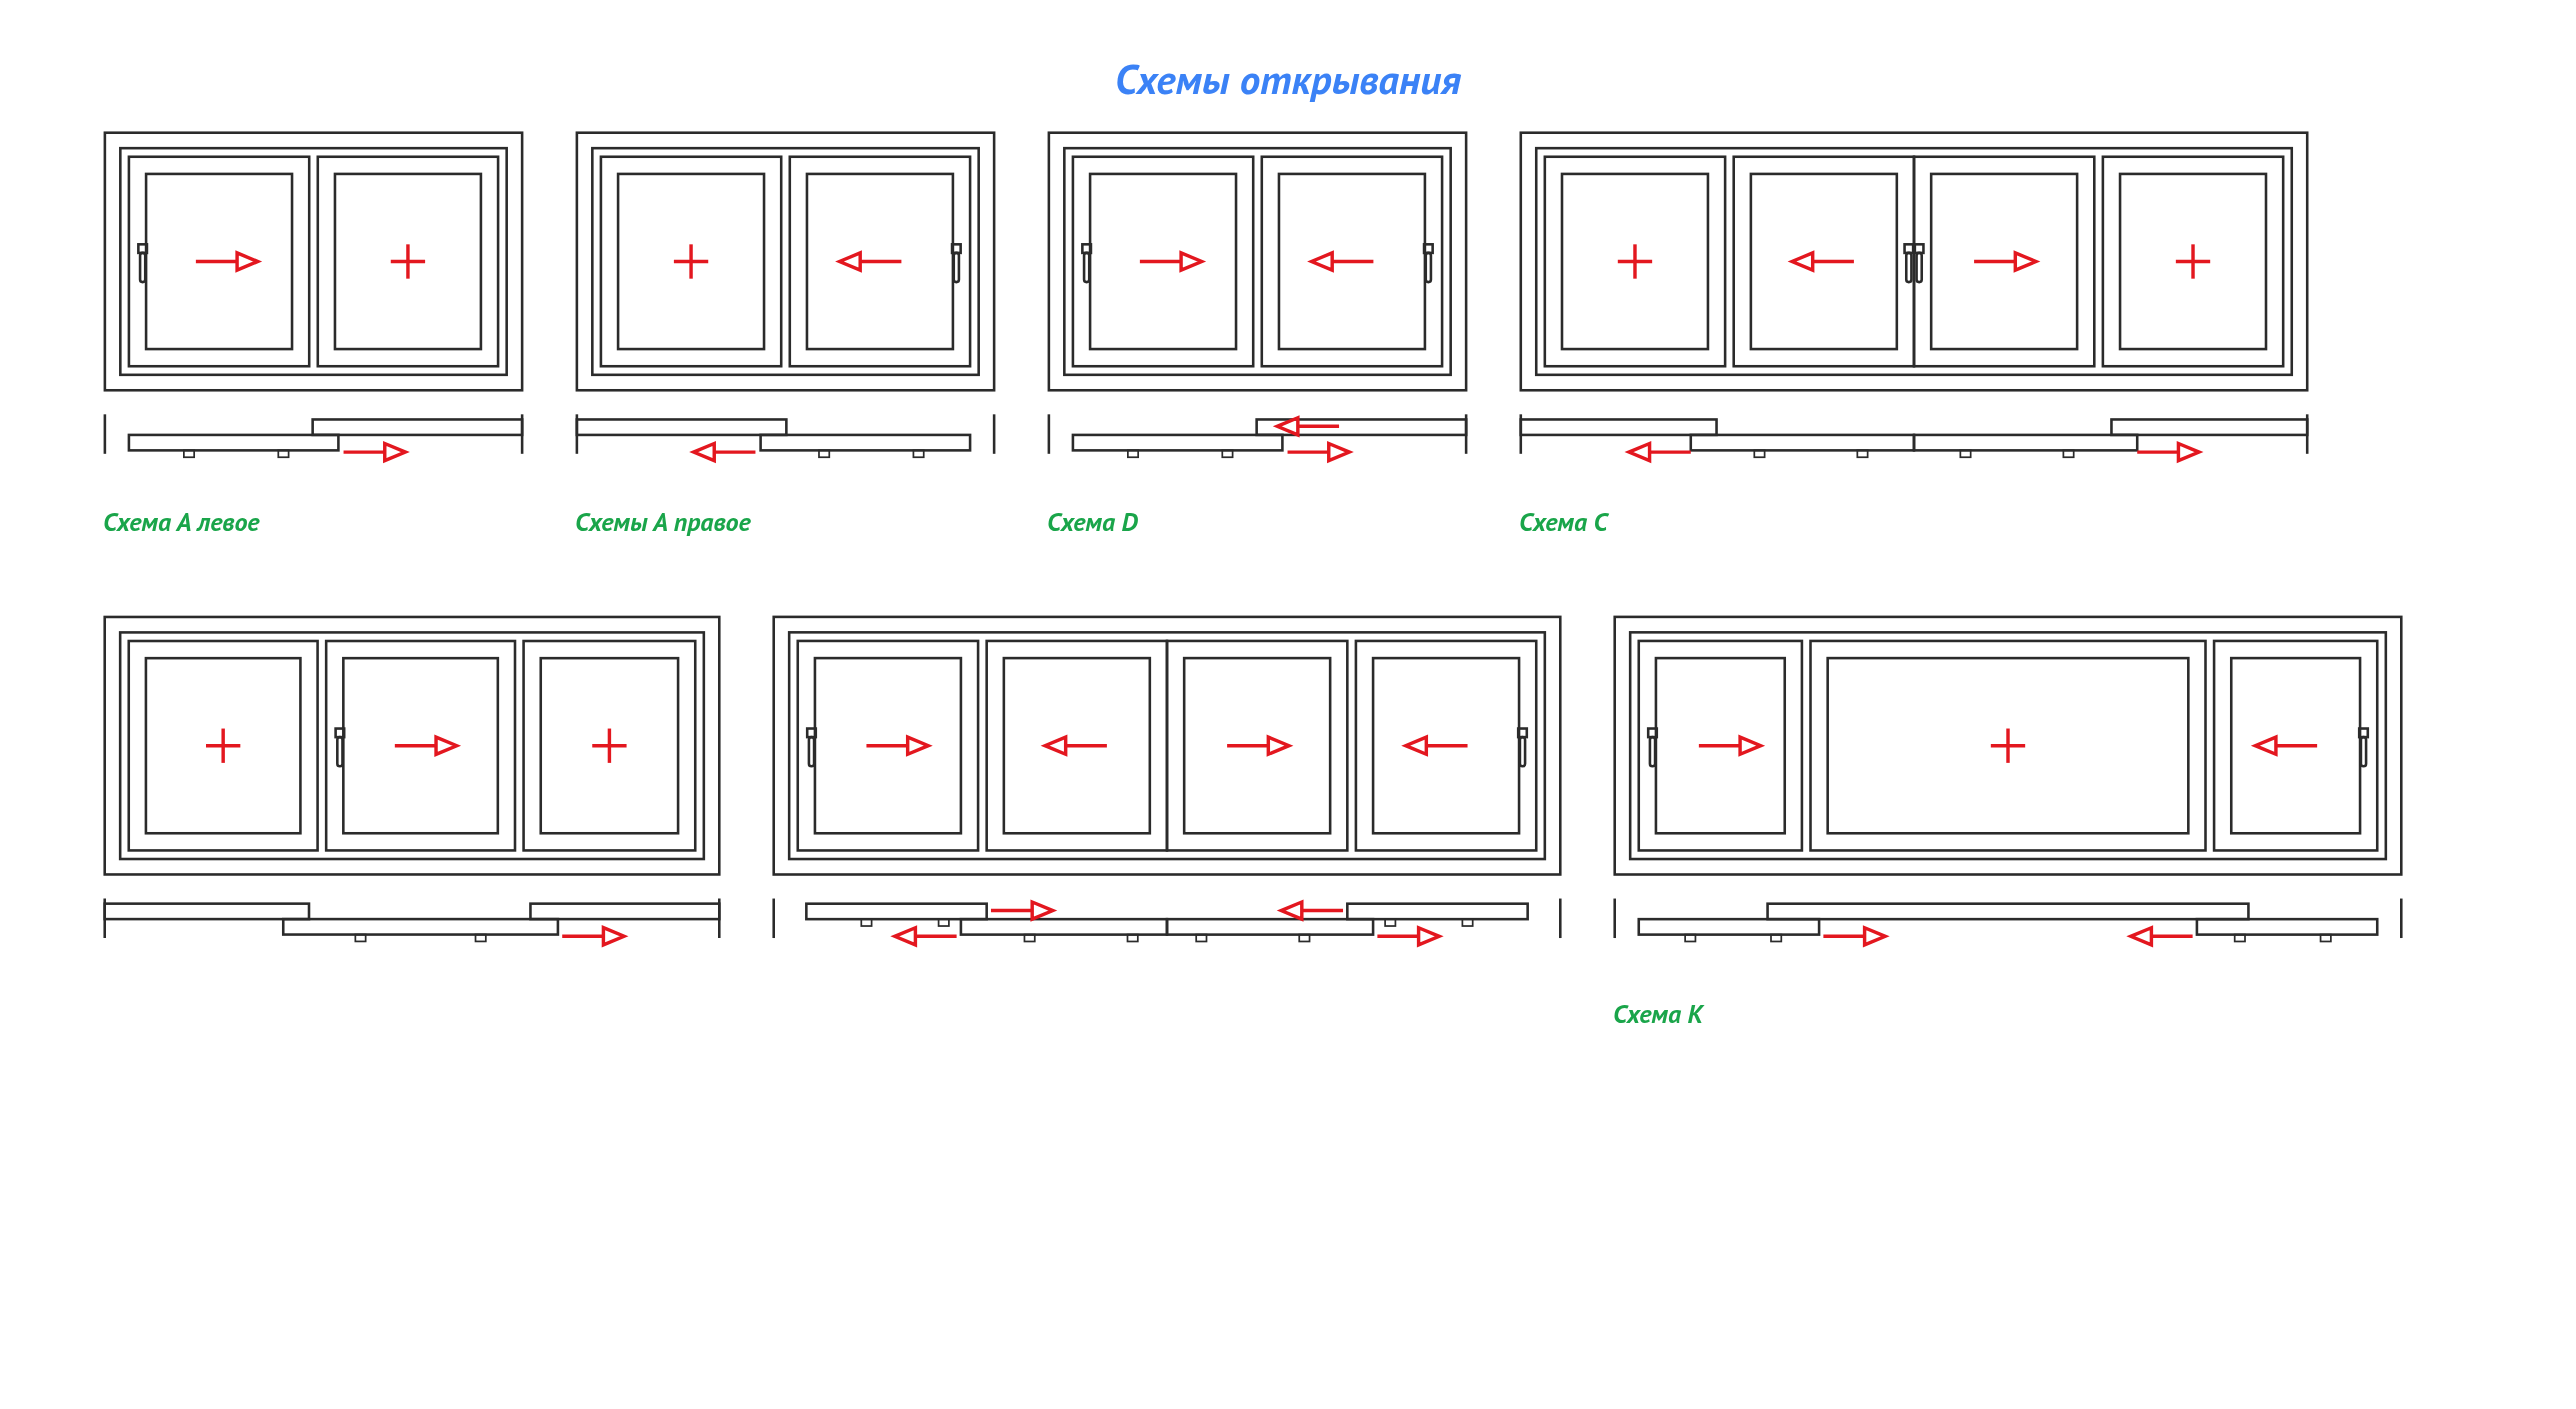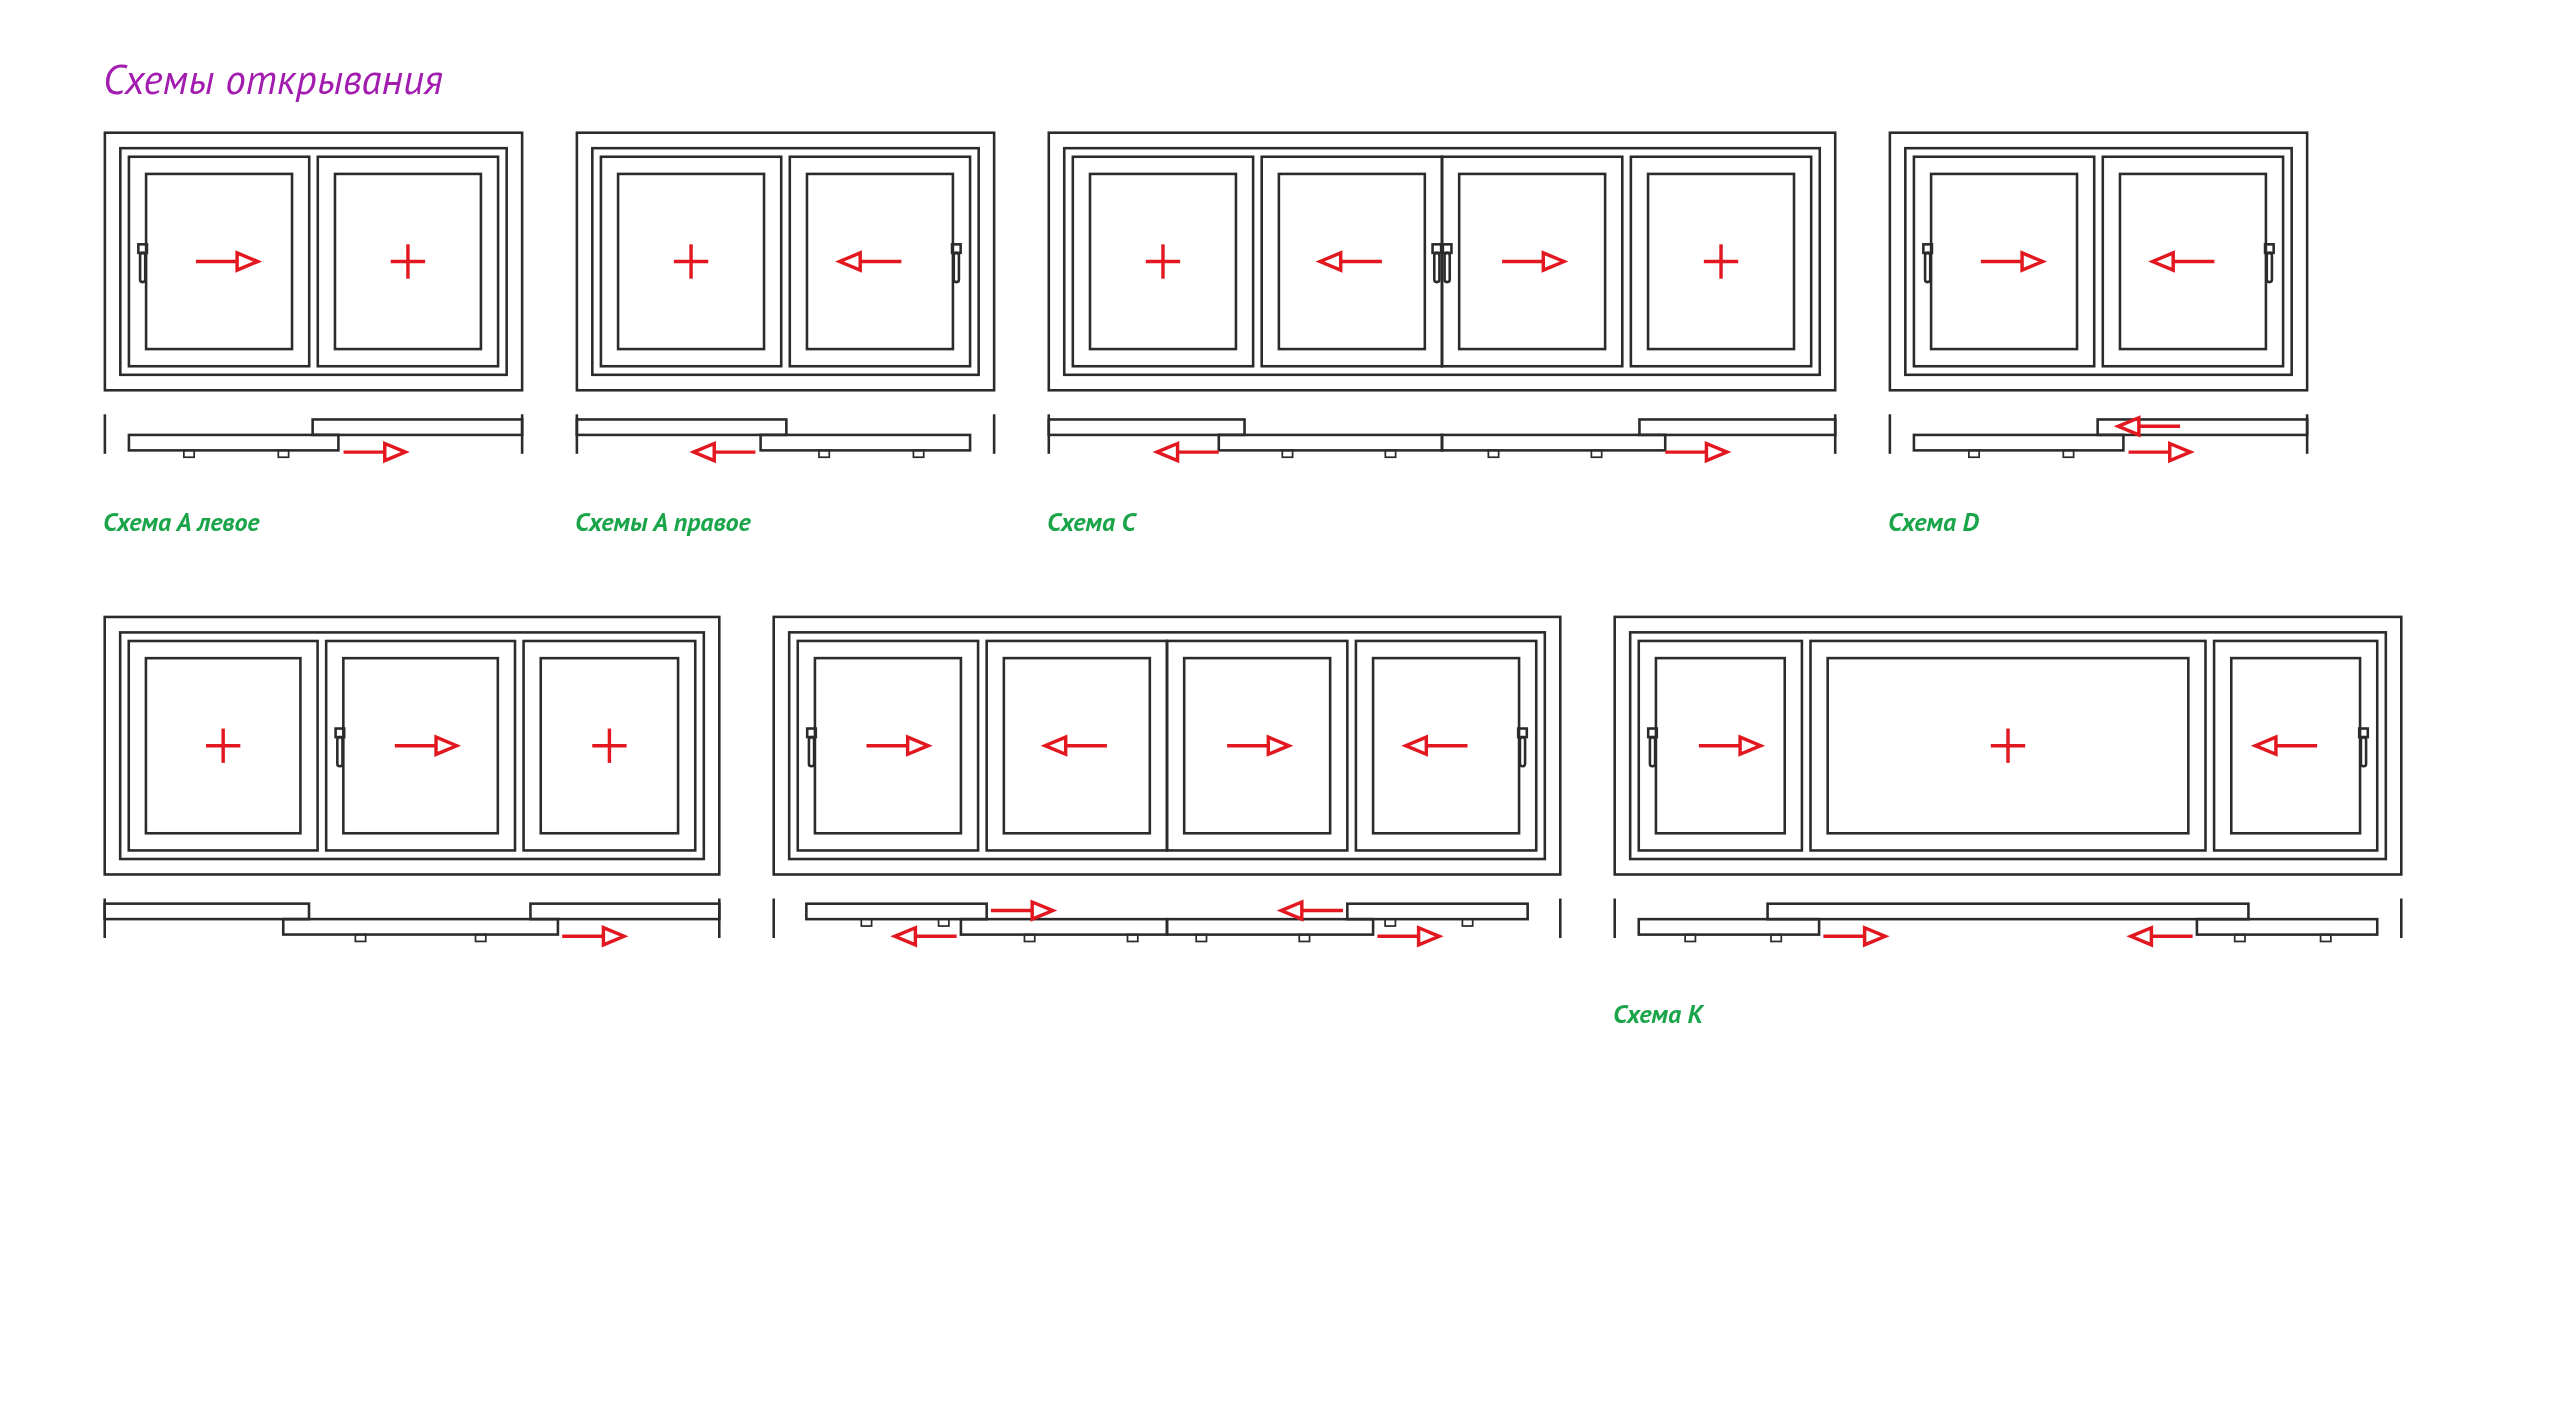--- a/index.html
+++ b/index.html
@@ -4,25 +4,26 @@
 <style>
   body {
     background: #ffffff;
     margin: 0;
     padding: 52px 103px;
     font-family: "PT Sans", "Segoe UI", Arial, sans-serif;
     width: 2576px;
     box-sizing: border-box;
   }
   h1.page-title {
-    color: #a21caf;
+    color: #3b82f6;
     font-size: 41px;
-    font-weight: 400;
+    font-weight: 700;
     font-style: italic;
     margin: 0 0 26px 0;
+    text-align: center;
   }
   .row { display: flex; gap: 51px; margin-bottom: 77px; flex-wrap: nowrap; }
   .scheme { display: flex; flex-direction: column; }
   .caption {
     color: #1aa54a;
     font-weight: 700;
     font-style: italic;
     font-size: 26px;
     margin-top: 21.5px;
   }
@@ -116,20 +117,48 @@
         <rect x="216" y="24" width="244" height="18"></rect>
         <use href="#roller" x="290" y="42"></use>
         <use href="#roller" x="400" y="42"></use>
       </g>
       <use href="#arr-l" x="210" y="374"></use>
     </svg>
     <div class="caption">Схемы А правое</div>
   </div>
 
   <div class="scheme">
+    <svg width="421" height="352" viewBox="0 0 490 410">
+      <g stroke="#2b2b2b" stroke-width="3" fill="none">
+        <rect x="2" y="2" width="486" height="300"></rect>
+        <rect x="20" y="20" width="450" height="264"></rect>
+        <rect x="30" y="30" width="210" height="244"></rect>
+        <rect x="50" y="50" width="170" height="204"></rect>
+        <rect x="250" y="30" width="210" height="244"></rect>
+        <rect x="270" y="50" width="170" height="204"></rect>
+      </g>
+      <use href="#handle" x="46" y="150"></use>
+      <use href="#handle" x="444" y="150"></use>
+      <use href="#arr-r" x="108" y="152"></use>
+      <use href="#arr-l" x="380" y="152"></use>
+      <g stroke="#2b2b2b" stroke-width="3" fill="none" transform="translate(0,330)">
+        <line x1="2" y1="0" x2="2" y2="46"></line>
+        <line x1="488" y1="0" x2="488" y2="46"></line>
+        <rect x="244" y="6" width="244" height="18"></rect>
+        <rect x="30" y="24" width="244" height="18"></rect>
+        <use href="#roller" x="100" y="42"></use>
+        <use href="#roller" x="210" y="42"></use>
+      </g>
+      <use href="#arr-l" x="340" y="344"></use>
+      <use href="#arr-r" x="280" y="374"></use>
+    </svg>
+    <div class="caption">Схема D</div>
+  </div>
+
+  <div class="scheme">
     <svg width="790" height="352" viewBox="0 0 920 410">
       <g stroke="#2b2b2b" stroke-width="3" fill="none">
         <rect x="2" y="2" width="916" height="300"></rect>
         <rect x="20" y="20" width="880" height="264"></rect>
 
         <rect x="30" y="30" width="210" height="244"></rect>
           <rect x="50" y="50" width="170" height="204"></rect>
         <rect x="250" y="30" width="210" height="244"></rect>
           <rect x="270" y="50" width="170" height="204"></rect>
         <rect x="460" y="30" width="210" height="244"></rect>
@@ -153,48 +182,20 @@
         <rect x="690" y="6" width="228" height="18"></rect>
         <use href="#roller" x="280" y="42"></use>
           <use href="#roller" x="400" y="42"></use>
         <use href="#roller" x="520" y="42"></use>
           <use href="#roller" x="640" y="42"></use>
       </g>
       <use href="#arr-l" x="200" y="374"></use>
       <use href="#arr-r" x="720" y="374"></use>
     </svg>
     <div class="caption">Схема C</div>
-  </div>
-
-  <div class="scheme">
-    <svg width="421" height="352" viewBox="0 0 490 410">
-      <g stroke="#2b2b2b" stroke-width="3" fill="none">
-        <rect x="2" y="2" width="486" height="300"></rect>
-        <rect x="20" y="20" width="450" height="264"></rect>
-        <rect x="30" y="30" width="210" height="244"></rect>
-        <rect x="50" y="50" width="170" height="204"></rect>
-        <rect x="250" y="30" width="210" height="244"></rect>
-        <rect x="270" y="50" width="170" height="204"></rect>
-      </g>
-      <use href="#handle" x="46" y="150"></use>
-      <use href="#handle" x="444" y="150"></use>
-      <use href="#arr-r" x="108" y="152"></use>
-      <use href="#arr-l" x="380" y="152"></use>
-      <g stroke="#2b2b2b" stroke-width="3" fill="none" transform="translate(0,330)">
-        <line x1="2" y1="0" x2="2" y2="46"></line>
-        <line x1="488" y1="0" x2="488" y2="46"></line>
-        <rect x="244" y="6" width="244" height="18"></rect>
-        <rect x="30" y="24" width="244" height="18"></rect>
-        <use href="#roller" x="100" y="42"></use>
-        <use href="#roller" x="210" y="42"></use>
-      </g>
-      <use href="#arr-l" x="340" y="344"></use>
-      <use href="#arr-r" x="280" y="374"></use>
-    </svg>
-    <div class="caption">Схема D</div>
   </div>
 
 </div>
 
 <div class="row">
 
   <div class="scheme">
     <svg width="618" height="361" viewBox="0 0 720 420">
       <g stroke="#2b2b2b" stroke-width="3" fill="none">
         <rect x="2" y="2" width="716" height="300"></rect>

